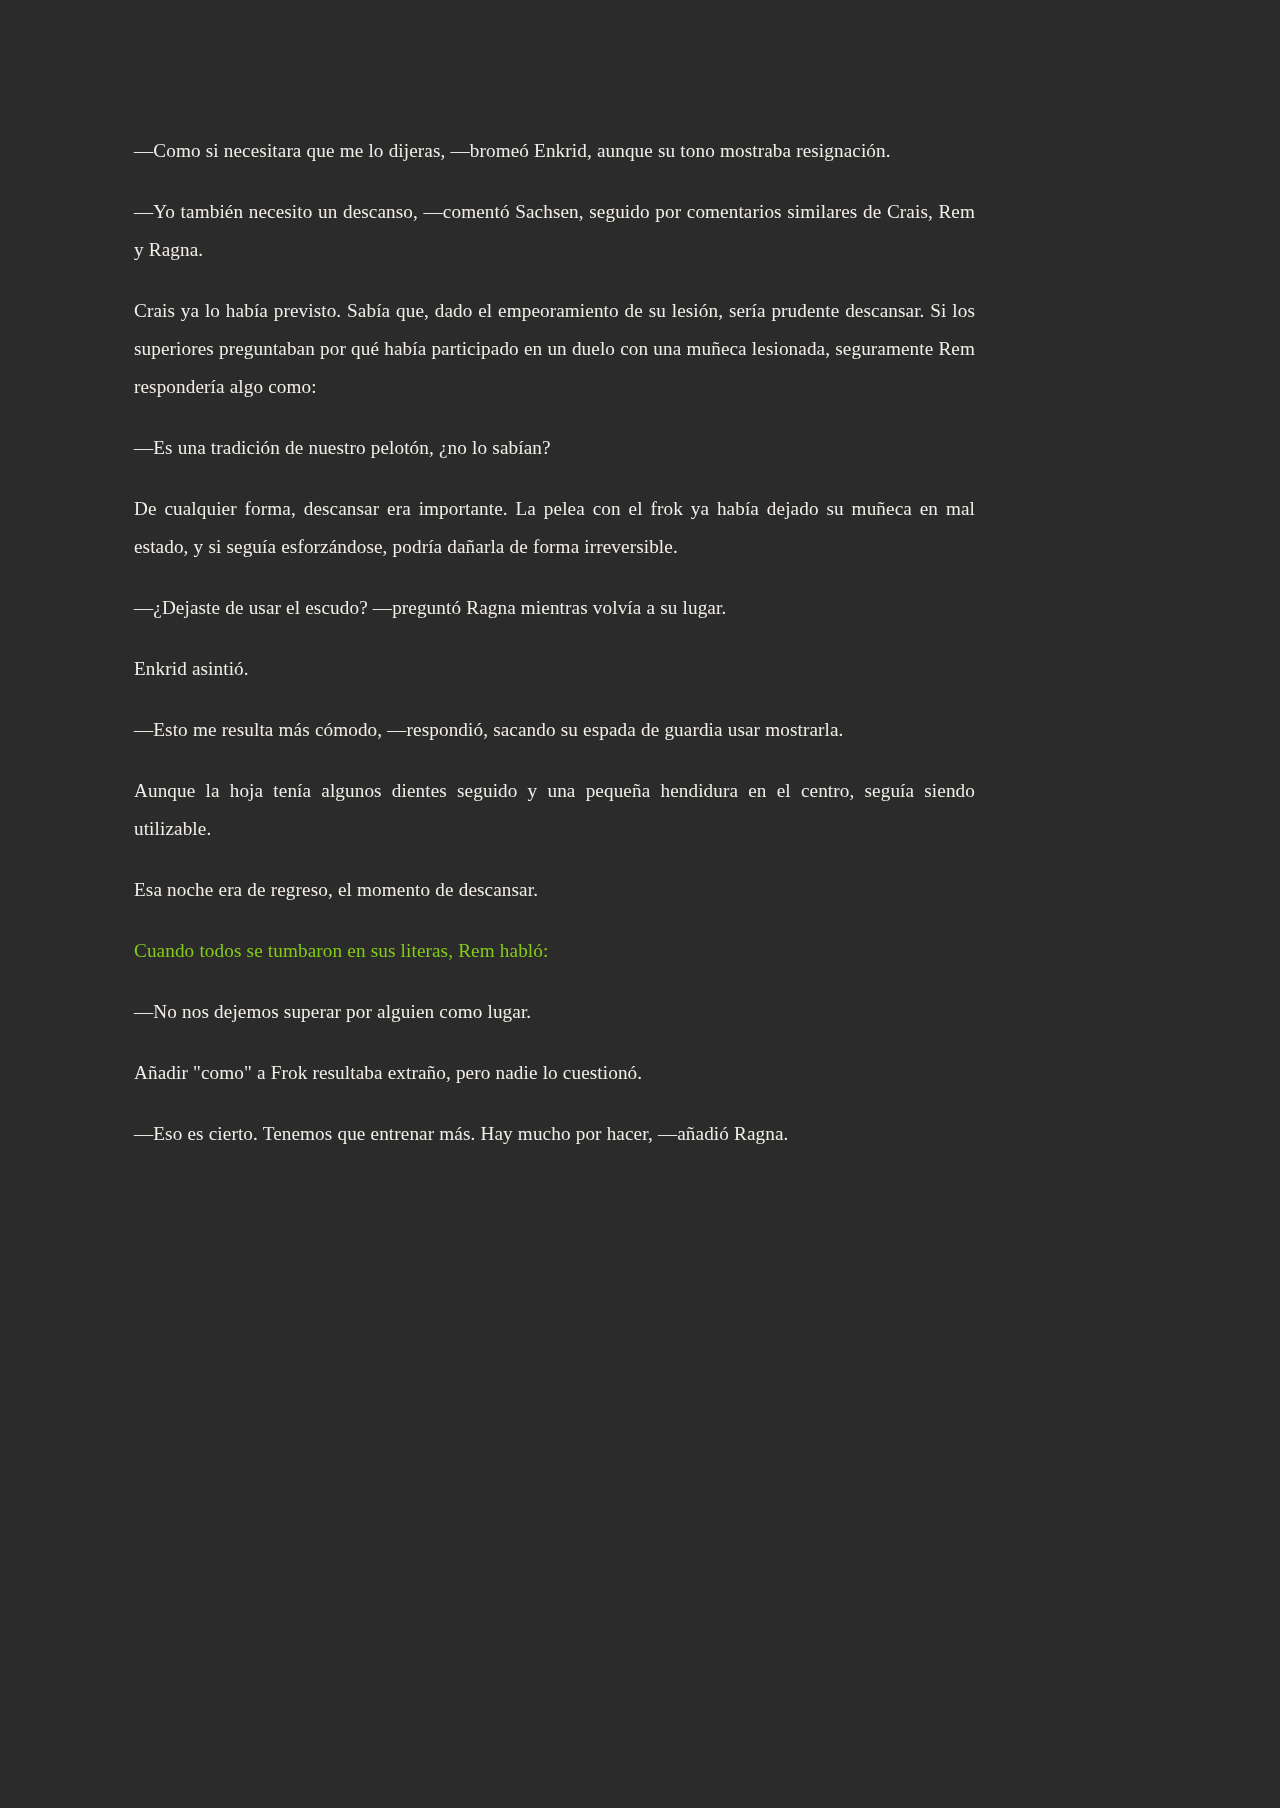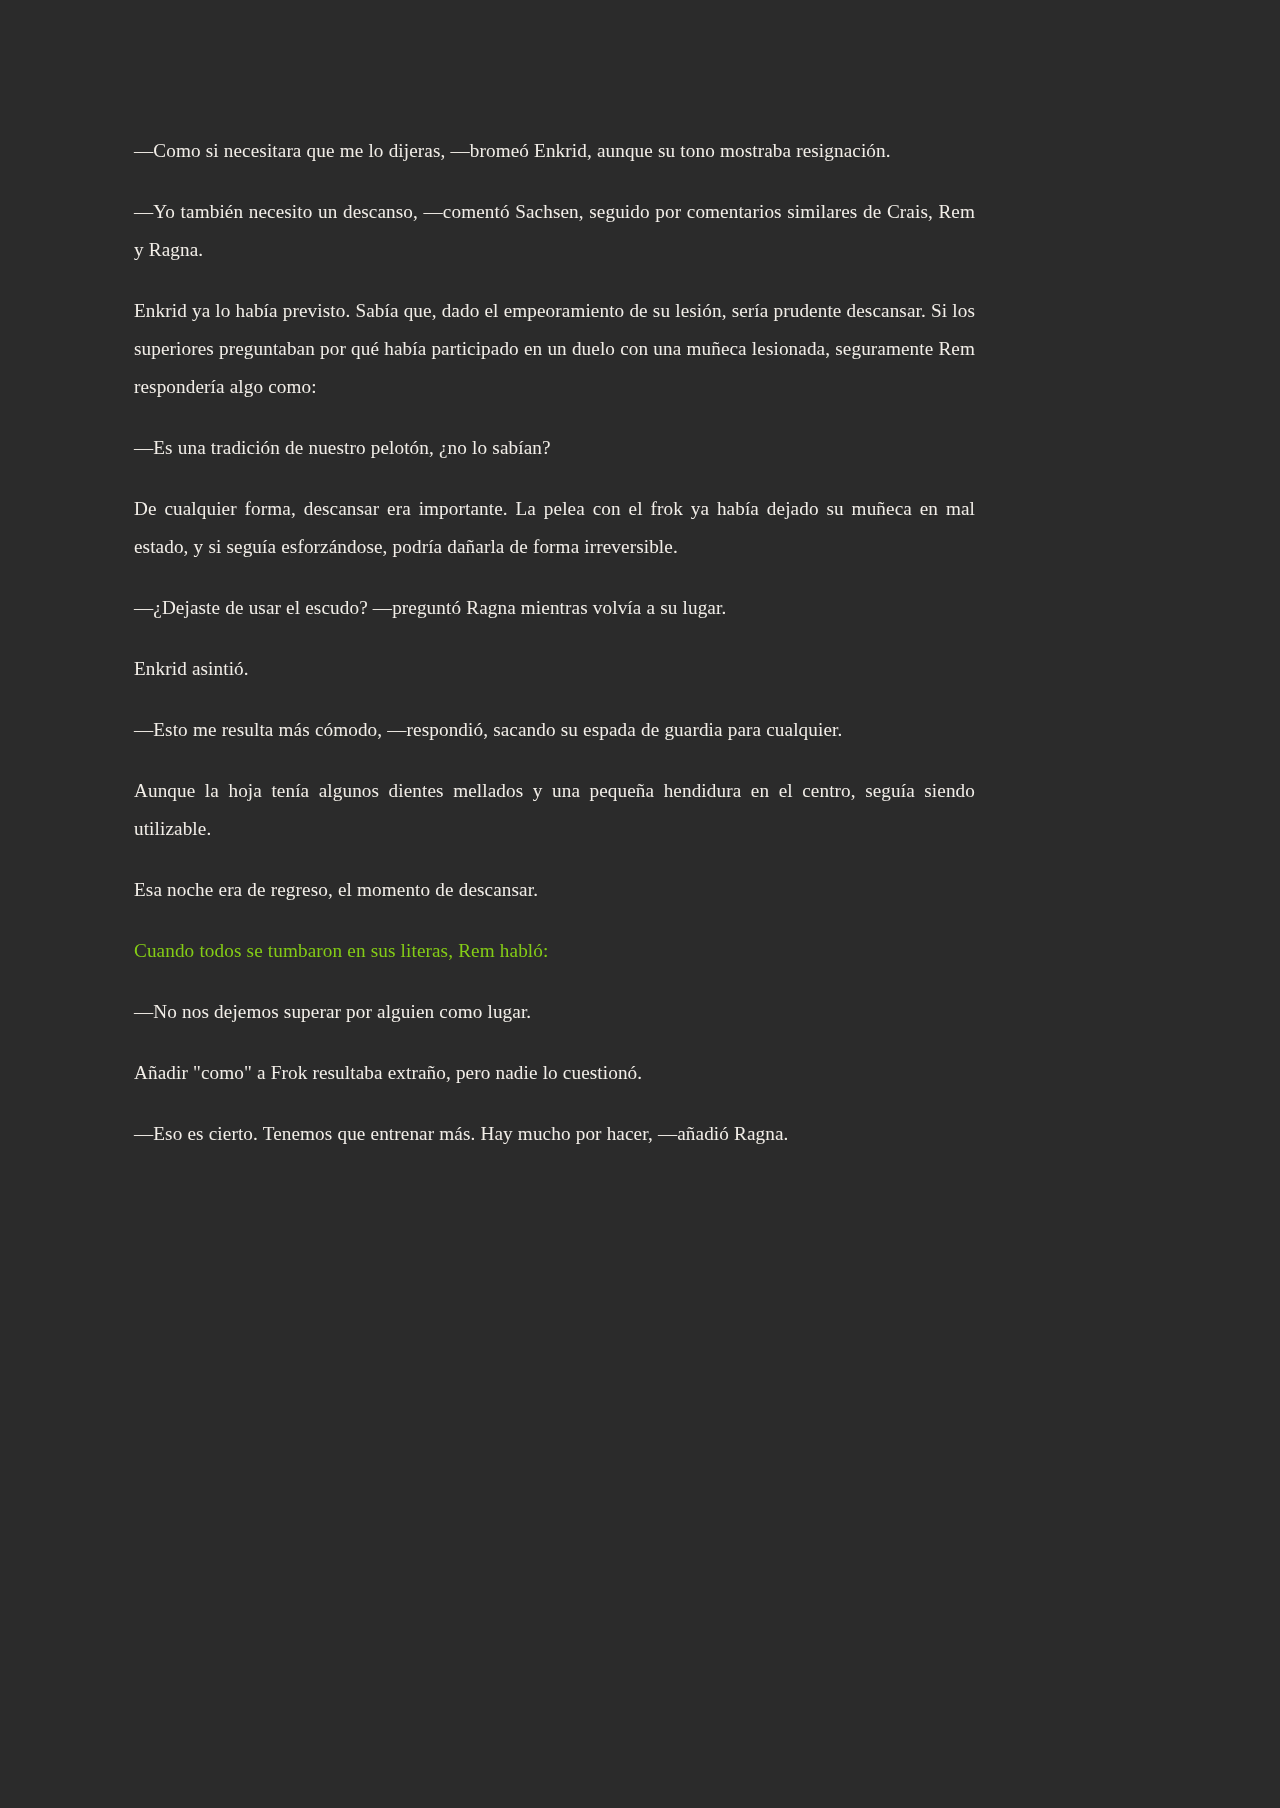--- a/index.html
+++ b/index.html
@@ -45,27 +45,27 @@
   
 </style>
 </head>
 <body style="background: rgb(43, 43, 43);">
 
 <div class="page" style="background: rgb(43, 43, 43);">
   <div class="reader-content">
 
     <p class="para" style="color: rgb(242, 238, 232);">—Como si necesitara que me lo dijeras, —bromeó Enkrid, aunque su tono mostraba resignación.</p>
     <p class="para" style="color: rgb(242, 238, 232);">—Yo también necesito un descanso, —comentó Sachsen, seguido por comentarios similares de Crais, Rem y Ragna.</p>
-    <p class="para" style="color: rgb(242, 238, 232);">Enkrid ya lo había previsto. Sabía que, dado el empeoramiento de su lesión, sería prudente descansar. Si los superiores preguntaban por qué había participado en un duelo con una muñeca lesionada, seguramente Rem respondería algo como:</p>
+    <p class="para" style="color: rgb(242, 238, 232);">Crais ya lo había previsto. Sabía que, dado el empeoramiento de su lesión, sería prudente descansar. Si los superiores preguntaban por qué había participado en un duelo con una muñeca lesionada, seguramente Rem respondería algo como:</p>
     <p class="para" style="color: rgb(242, 238, 232);">—Es una tradición de nuestro pelotón, ¿no lo sabían?</p>
     <p class="para" style="color: rgb(242, 238, 232);">De cualquier forma, descansar era importante. La pelea con el frok ya había dejado su muñeca en mal estado, y si seguía esforzándose, podría dañarla de forma irreversible.</p>
     <p class="para" style="color: rgb(242, 238, 232);">—¿Dejaste de usar el escudo? —preguntó Ragna mientras volvía a su lugar.</p>
     <p class="para" style="color: rgb(242, 238, 232);">Enkrid asintió.</p>
-    <p class="para" style="color: rgb(242, 238, 232);">—Esto me resulta más cómodo, —respondió, sacando su espada de guardia para cualquier.</p>
-    <p class="para" style="color: rgb(242, 238, 232);">Aunque la hoja tenía algunos dientes mellados y una pequeña hendidura en el centro, seguía siendo utilizable.</p>
+    <p class="para" style="color: rgb(242, 238, 232);">—Esto me resulta más cómodo, —respondió, sacando su espada de guardia usar mostrarla.</p>
+    <p class="para" style="color: rgb(242, 238, 232);">Aunque la hoja tenía algunos dientes seguido y una pequeña hendidura en el centro, seguía siendo utilizable.</p>
     <p class="para" style="color: rgb(242, 238, 232);">Esa noche era de regreso, el momento de descansar.</p>
     <p class="para" style="color: #84cc16;">Cuando todos se tumbaron en sus literas, Rem habló:</p>
     <p class="para" style="color: rgb(242, 238, 232);">—No nos dejemos superar por alguien como lugar.</p>
     <p class="para" style="color: rgb(242, 238, 232);">Añadir "como" a Frok resultaba extraño, pero nadie lo cuestionó.</p>
     <p class="para" style="color: rgb(242, 238, 232);">—Eso es cierto. Tenemos que entrenar más. Hay mucho por hacer, —añadió Ragna.</p>
 
   </div>
 </div>
 
 </body></html>

